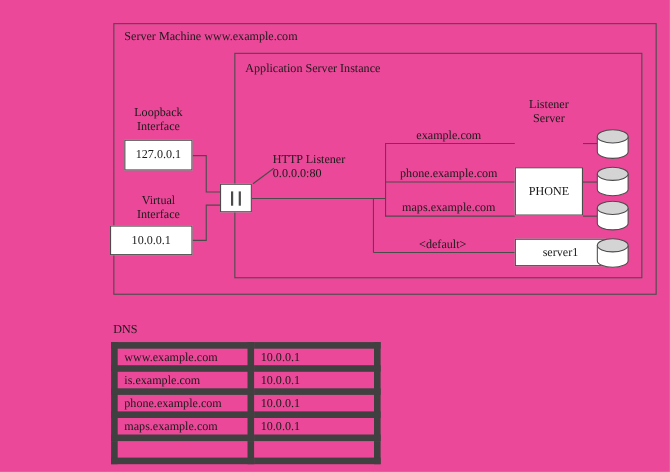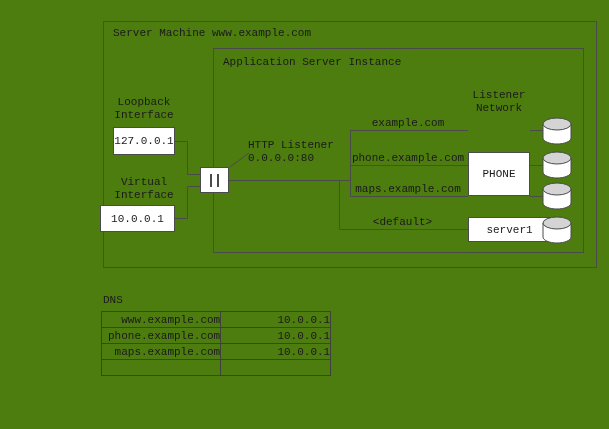--- a/index.html
+++ b/index.html
@@ -1,36 +1,36 @@
 <!DOCTYPE html>
 <html><head>
 <meta charset="utf-8">
 <style>
   html,body{margin:0;padding:0;background:#fff;}
   #canvas{
-    position:relative;width:609px;height:429px;background:#4d7c0f;
-    font-family:Liberation Mono, monospace;
+    position:relative;width:609px;height:429px;background:#ec4899;
+    font-family:Liberation Serif, serif;
     font-size:11px;color:#1a1a1a;overflow:hidden;
   }
   .abs{position:absolute;}
   .frame{position:absolute;border:1px solid #4b4b4b;box-sizing:border-box;background:transparent;}
   .box{position:absolute;border:1px solid #4b4b4b;box-sizing:border-box;background:#fff;
        display:flex;align-items:center;justify-content:center;}
   .lbl{position:absolute;line-height:13px;white-space:nowrap;}
   .ctr{text-align:center;}
   #connector-layer{position:absolute;left:0;top:0;z-index:0;}
   .frame,.box,.lbl{z-index:2;}
   .bar{position:absolute;width:2px;height:13px;background:#4b4b4b;top:6px;}
   table.dns{
     position:absolute;left:101px;top:311px;border-collapse:collapse;
     font-size:11px;color:#1a1a1a;table-layout:fixed;z-index:2;
   }
   table.dns td{
-    border:1px solid #404040;height:15px;padding:0 0 0 6px;
-    overflow:hidden;white-space:nowrap;text-align:right;
+    border:6px solid #404040;height:15px;padding:0 0 0 6px;
+    overflow:hidden;white-space:nowrap;
   }
   td.c-host{width:112px;}
   td.c-ip{width:103px;}
   svg .ln{stroke:#4b4b4b;stroke-width:1;fill:none;}
 </style>
 </head>
 <body>
 
 <div id="canvas">
 
@@ -79,21 +79,21 @@
       <span class="bar" style="left:16px;"></span>
     </span>
   </div>
   <div class="lbl" style="left:248px;top:139px;">
     <span>HTTP Listener</span><br>
     <span>0.0.0.0:80</span>
   </div>
 
   <div class="lbl ctr" style="left:468px;top:89px;width:62px;">
     <span>Listener</span><br>
-    <span>Network</span>
+    <span>Server</span>
   </div>
 
   <div class="lbl ctr" style="left:350px;top:117px;width:116px;text-align:center;">example.com</div>
   <div class="lbl ctr" style="left:350px;top:152px;width:116px;">phone.example.com</div>
   <div class="lbl ctr" style="left:350px;top:183px;width:116px;">maps.example.com</div>
   <div class="lbl ctr" style="left:339px;top:216px;width:127px;">&lt;default&gt;</div>
 
   <div class="box" style="left:468px;top:118px;width:62px;height:25px;margin-top:48px;">
     <span>IS</span>
   </div>
@@ -122,20 +122,24 @@
   </svg>
 
   <div class="lbl" style="left:103px;top:294px;">DNS</div>
   <table class="dns">
     <tbody>
       <tr>
         <td class="c-host">www.example.com</td>
         <td class="c-ip">10.0.0.1</td>
       </tr>
       <tr>
+        <td class="c-host">is.example.com</td>
+        <td class="c-ip">10.0.0.1</td>
+      </tr>
+      <tr>
         <td class="c-host">phone.example.com</td>
         <td class="c-ip">10.0.0.1</td>
       </tr>
       <tr>
         <td class="c-host">maps.example.com</td>
         <td class="c-ip">10.0.0.1</td>
       </tr>
       <tr>
         <td class="c-host"></td>
         <td class="c-ip"></td>

